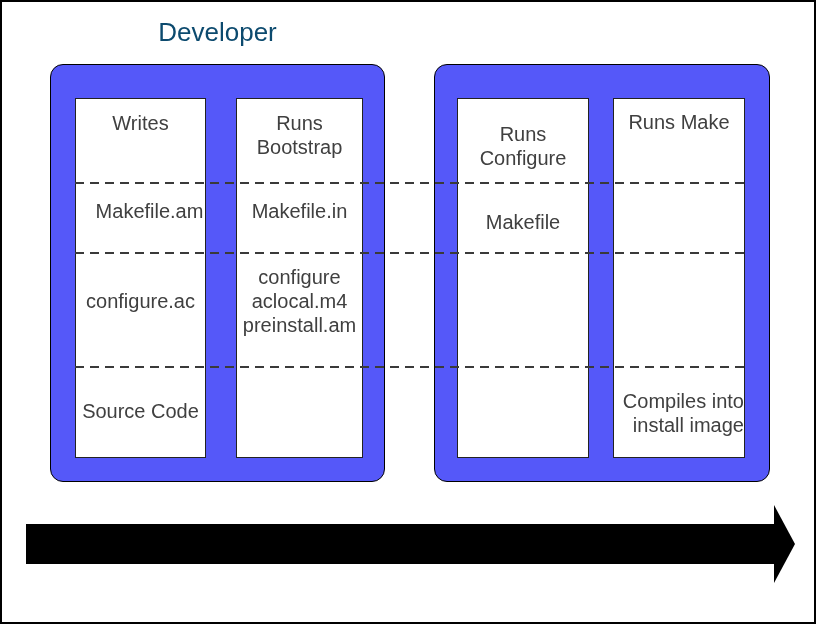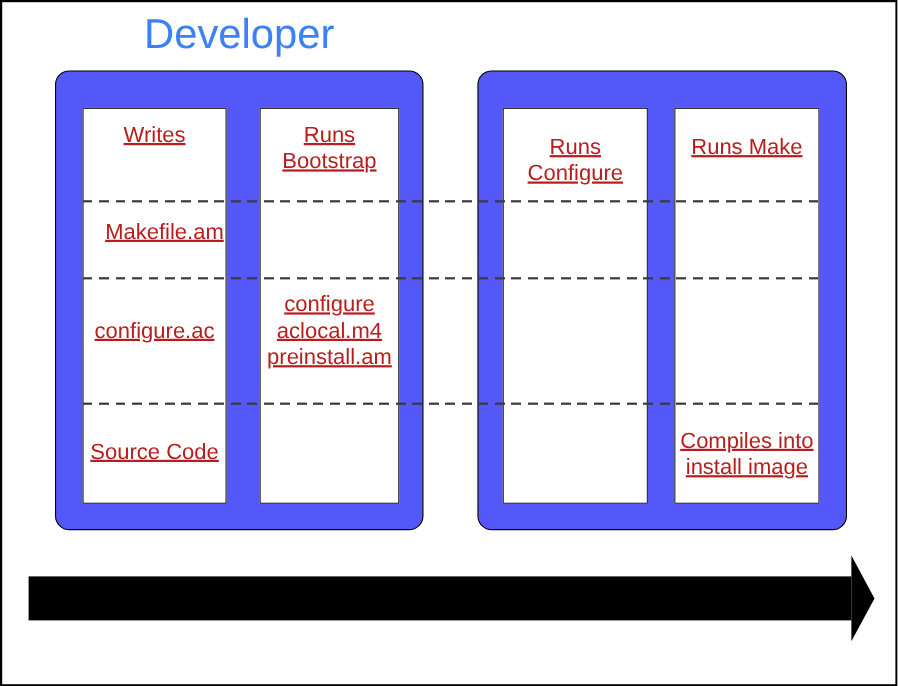--- a/index.html
+++ b/index.html
@@ -6,22 +6,22 @@
   .canvas{
     position:relative;
     width:812px;height:620px;
     border:2px solid #000;
     background:#fff;
     font-family:"Liberation Sans", sans-serif;
     overflow:hidden;
   }
   .title{
     position:absolute;top:8px;
-    font-size:38px;line-height:44px;
-    color:#3b82f6;text-align:center;
+    font-size:26px;line-height:44px;
+    color:#0c4a6e;text-align:center;
   }
   .title.dev{left:48px;width:335px;}
   .title.usr{left:432px;width:336px;}
   .group{
     position:absolute;top:62px;height:418px;
     background:#5558f9;
     border:1px solid #000;
     border-radius:13px;
     box-sizing:border-box;
     z-index:1;
@@ -34,28 +34,27 @@
     box-sizing:border-box;z-index:2;
   }
   .c1{left:73px;width:131px;}
   .c2{left:234px;width:127px;}
   .c3{left:455px;width:132px;}
   .c4{left:611px;width:132px;}
   .cell{
     position:absolute;left:0;right:0;
     text-align:center;
     font-size:20px;line-height:24px;
-    color:#b91c1c;
+    color:#404040;
     white-space:pre-line;
-    text-decoration:underline;
   }
   .c1 .r1{top:12px;}  .c1 .r2{top:100px;margin-left:18px;} .c1 .r3{top:190px;} .c1 .r4{top:300px;}
   .c2 .r1{top:12px;}  .c2 .r2{top:100px;} .c2 .r3{top:166px;}
   .c3 .r1{top:23px;}  .c3 .r2{top:111px;} .c3 .r3{top:180px;}
-  .c4 .r1{top:23px;}  .c4 .r4{top:290px;}
+  .c4 .r1{top:11px;}  .c4 .r4{top:290px;text-align:right;}
   .dash{
     position:absolute;left:73px;width:670px;height:2px;
     background:repeating-linear-gradient(90deg,#3a3a3a 0 9px,transparent 9px 15px);
     z-index:3;
   }
   .dash.d1{top:180px;} .dash.d2{top:250px;} .dash.d3{top:364px;}
   .arrow-body{
     position:absolute;left:24px;top:522px;width:748px;height:40px;
     background:#000;z-index:1;
   }
@@ -80,28 +79,30 @@
   <div class="col c1">
     <div class="cell r1">Writes</div>
     <div class="cell r2">Makefile.am</div>
     <div class="cell r3">configure.ac</div>
     <div class="cell r4">Source Code</div>
   </div>
 
   <div class="col c2">
     <div class="cell r1">Runs
 Bootstrap</div>
+    <div class="cell r2">Makefile.in</div>
     <div class="cell r3">configure
 aclocal.m4
 preinstall.am</div>
   </div>
 
   <div class="col c3">
     <div class="cell r1">Runs
 Configure</div>
+    <div class="cell r2">Makefile</div>
   </div>
 
   <div class="col c4">
     <div class="cell r1">Runs Make</div>
     <div class="cell r4">Compiles into
 install image</div>
   </div>
 
   <div class="dash d1"></div>
   <div class="dash d2"></div>

